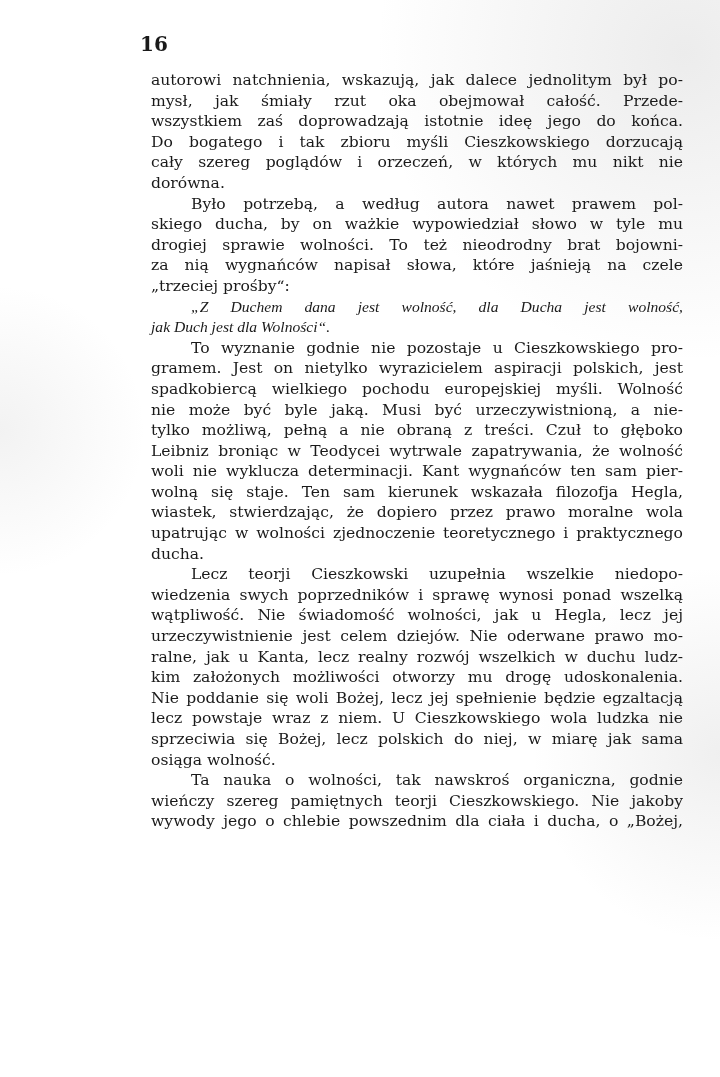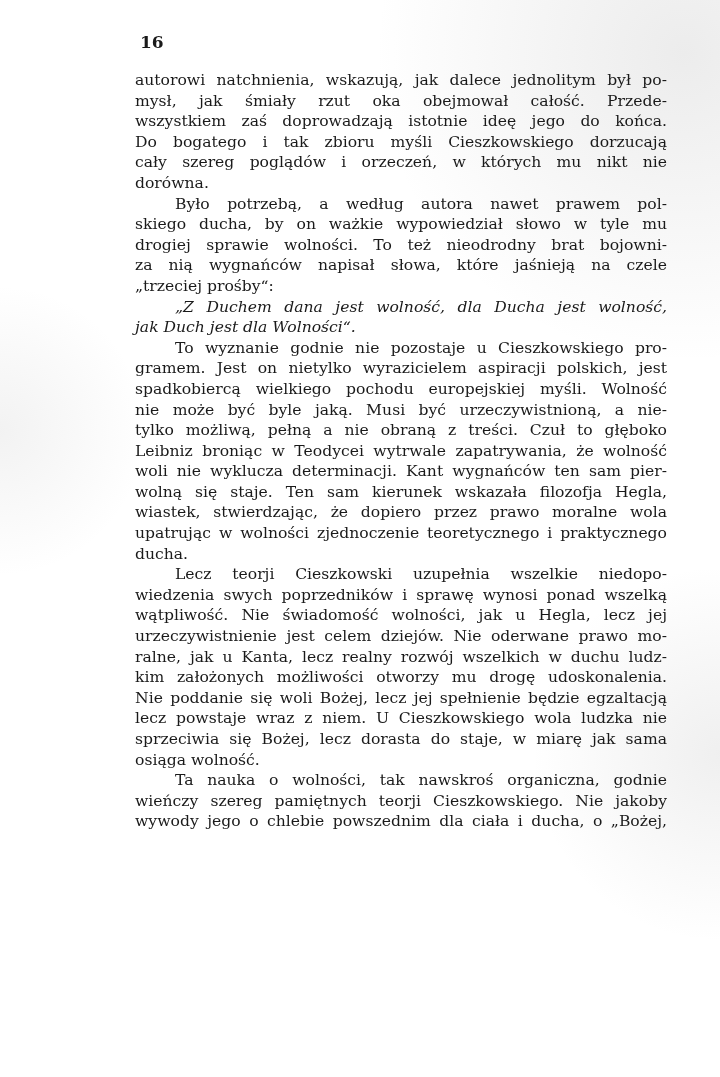--- a/index.html
+++ b/index.html
@@ -12,34 +12,34 @@
   }
   .speckle {
     position: absolute; inset: 0; pointer-events: none;
     background-image:
       radial-gradient(circle at 95% 5%, rgba(150,150,150,0.18), rgba(255,255,255,0) 25%),
       radial-gradient(circle at 100% 70%, rgba(150,150,150,0.15), rgba(255,255,255,0) 18%),
       radial-gradient(circle at 0% 40%, rgba(150,150,150,0.12), rgba(255,255,255,0) 15%);
   }
   .page-number {
     position: absolute; left: 140px; top: 32px;
-    font-size: 17px; font-weight: bold; letter-spacing: 0px;
+    font-size: 20px; font-weight: bold; letter-spacing: 0px;
   }
   .text-block {
-    position: absolute; left: 135px; top: 70px; width: 532px;
+    position: absolute; left: 151px; top: 70px; width: 532px;
     font-size: 15.6px; line-height: 20.6px;
   }
   .line {
     display: block; white-space: nowrap;
     text-align: justify; text-align-last: justify;
     height: 20.6px;
   }
   .line.last { text-align-last: left; }
   .line.indent { padding-left: 40px; }
-  .line.italic { font-style: italic; }
+  .line.italic { font-style: italic; font-family: Liberation Serif, serif; }
 </style>
 </head>
 <body>
 
 <div class="speckle"></div>
 
 <div class="page-number">16</div>
 
 <div class="text-block">
 
@@ -81,21 +81,21 @@
 
   <div>
     <span class="line indent">Lecz teorji Cieszkowski uzupełnia wszelkie niedopo-</span>
     <span class="line">wiedzenia swych poprzedników i sprawę wynosi ponad wszelką</span>
     <span class="line">wątpliwość. Nie świadomość wolności, jak u Hegla, lecz jej</span>
     <span class="line">urzeczywistnienie jest celem dziejów. Nie oderwane prawo mo-</span>
     <span class="line">ralne, jak u Kanta, lecz realny rozwój wszelkich w duchu ludz-</span>
     <span class="line">kim założonych możliwości otworzy mu drogę udoskonalenia.</span>
     <span class="line">Nie poddanie się woli Bożej, lecz jej spełnienie będzie egzaltacją</span>
     <span class="line">lecz powstaje wraz z niem. U Cieszkowskiego wola ludzka nie</span>
-    <span class="line">sprzeciwia się Bożej, lecz dorasta do staje, w miarę jak sama</span>
+    <span class="line">sprzeciwia się Bożej, lecz polskich do niej, w miarę jak sama</span>
     <span class="line last">osiąga wolność.</span>
   </div>
 
   <div>
     <span class="line indent">Ta nauka o wolności, tak nawskroś organiczna, godnie</span>
     <span class="line">wieńczy szereg pamiętnych teorji Cieszkowskiego. Nie jakoby</span>
     <span class="line">wywody jego o chlebie powszednim dla ciała i ducha, o „Bożej,</span>
   </div>
 </div>
 

